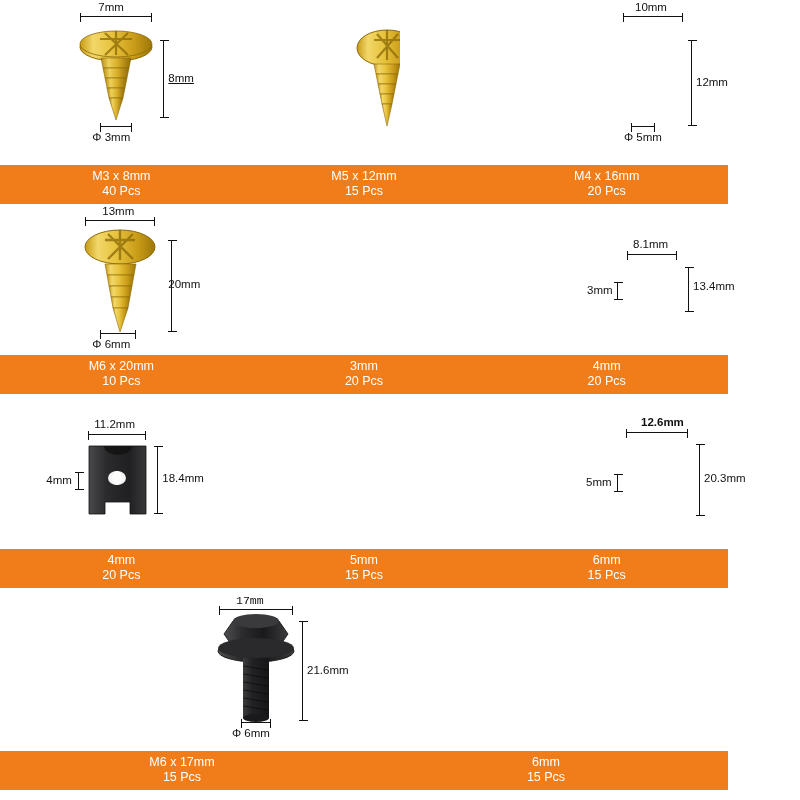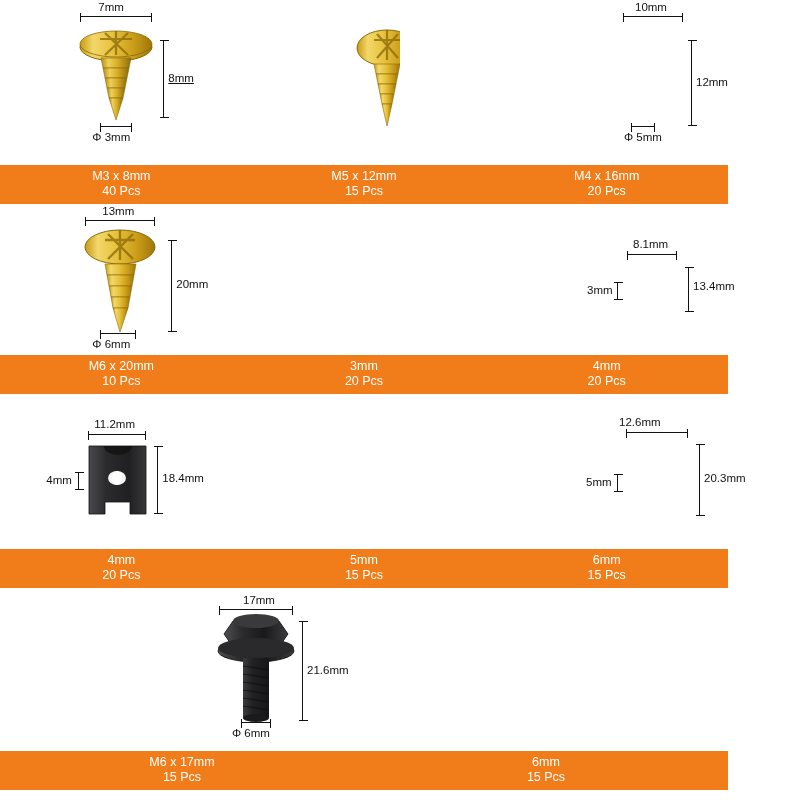--- a/index.html
+++ b/index.html
@@ -247,21 +247,21 @@
             <path d="M105 36 L135 36 M120 26 L120 56 M108 30 L133 55 M133 30 L108 55" stroke="#8a6807" stroke-width="2.4" fill="none" opacity="0.75"></path>
             <g>
               <path d="M105 60 L136 60 L134 71 L107 71 Z" fill="url(#g4)" stroke="#8c6a08" stroke-width="0.6"></path>
               <path d="M107 71 L134 71 L132 82 L109 82 Z" fill="url(#g4)" stroke="#8c6a08" stroke-width="0.6"></path>
               <path d="M109 82 L132 82 L130 93 L111 93 Z" fill="url(#g4)" stroke="#8c6a08" stroke-width="0.6"></path>
               <path d="M111 93 L130 93 L128 104 L113 104 Z" fill="url(#g4)" stroke="#8c6a08" stroke-width="0.6"></path>
               <path d="M113 104 L128 104 L120 128 Z" fill="url(#g4)" stroke="#8c6a08" stroke-width="0.6"></path>
             </g>
           </svg>
           <div class="dimline-v" style="left:171px;top:36px;height:92px;"></div>
-          <div class="dimtext" style="left:176px;top:74px;text-align:right;">20mm</div>
+          <div class="dimtext" style="left:168px;top:74px;text-align:right;">20mm</div>
           <div class="dimline-h" style="left:100px;top:129px;width:36px;"></div>
           <div class="dimtext" style="left:92px;top:134px;">Φ 6mm</div>
         </div>
       </div>
 
       <div class="cell">
         <div style="position:relative;width:266px;height:151px;text-align:center;">
           <div class="dimline-h" style="left:360px;top:50px;width:50px;"></div>
           <div class="dimtext" style="left:366px;top:34px;">8.1mm</div>
           <svg width="266" height="151" style="position:absolute;left:-133px;top:0;">
@@ -347,21 +347,21 @@
           <div class="dimline-v" style="left:157px;top:52px;height:68px;"></div>
           <div class="dimtext" style="left:162px;top:78px;">18.4mm</div>
           <div class="dimline-v" style="left:78px;top:78px;height:18px;"></div>
           <div class="dimtext" style="left:46px;top:80px;">4mm</div>
         </div>
       </div>
 
       <div class="cell">
         <div style="position:relative;width:266px;height:155px;">
           <div class="dimline-h" style="left:359px;top:38px;width:62px;"></div>
-          <div class="dimtext" style="left:352px;top:22px;">12.6mm</div>
+          <div class="dimtext" style="left:374px;top:22px;font-weight:bold;">12.6mm</div>
           <svg width="266" height="155" style="position:absolute;left:-133px;top:0;">
             <defs>
               <linearGradient id="c4" x1="0" y1="0" x2="1" y2="0">
                 <stop offset="0%" stop-color="#4a4a4c"></stop>
                 <stop offset="30%" stop-color="#2b2b2d"></stop>
                 <stop offset="70%" stop-color="#202022"></stop>
                 <stop offset="100%" stop-color="#38383a"></stop>
               </linearGradient>
             </defs>
             <path d="M360 50 L421 50 L421 122 L404 122 L404 110 L377 110 L377 122 L360 122 Z" fill="url(#c4)" stroke="#111" stroke-width="0.8"></path>
@@ -413,21 +413,21 @@
       </div>
     </div>
   </div>
 
   <div class="row">
     <div class="cells" style="height:163px;">
 
       <div class="cell" style="flex:1 1 50%;">
         <div style="position:relative;width:400px;height:163px;">
           <div class="dimline-h" style="left:219px;top:21px;width:74px;"></div>
-          <div class="dimtext" style="left:243px;top:6px;">17mm</div>
+          <div class="dimtext" style="left:236px;top:6px;font-family:Liberation Mono, monospace;">17mm</div>
           <svg width="400" height="163" style="position:absolute;left:0;top:0;">
             <defs>
               <linearGradient id="b1" x1="0" y1="0" x2="1" y2="0">
                 <stop offset="0%" stop-color="#4e4e50"></stop>
                 <stop offset="28%" stop-color="#2c2c2e"></stop>
                 <stop offset="62%" stop-color="#19191b"></stop>
                 <stop offset="100%" stop-color="#3b3b3d"></stop>
               </linearGradient>
               <linearGradient id="b2" x1="0" y1="0" x2="1" y2="0">
                 <stop offset="0%" stop-color="#3c3c3e"></stop>

